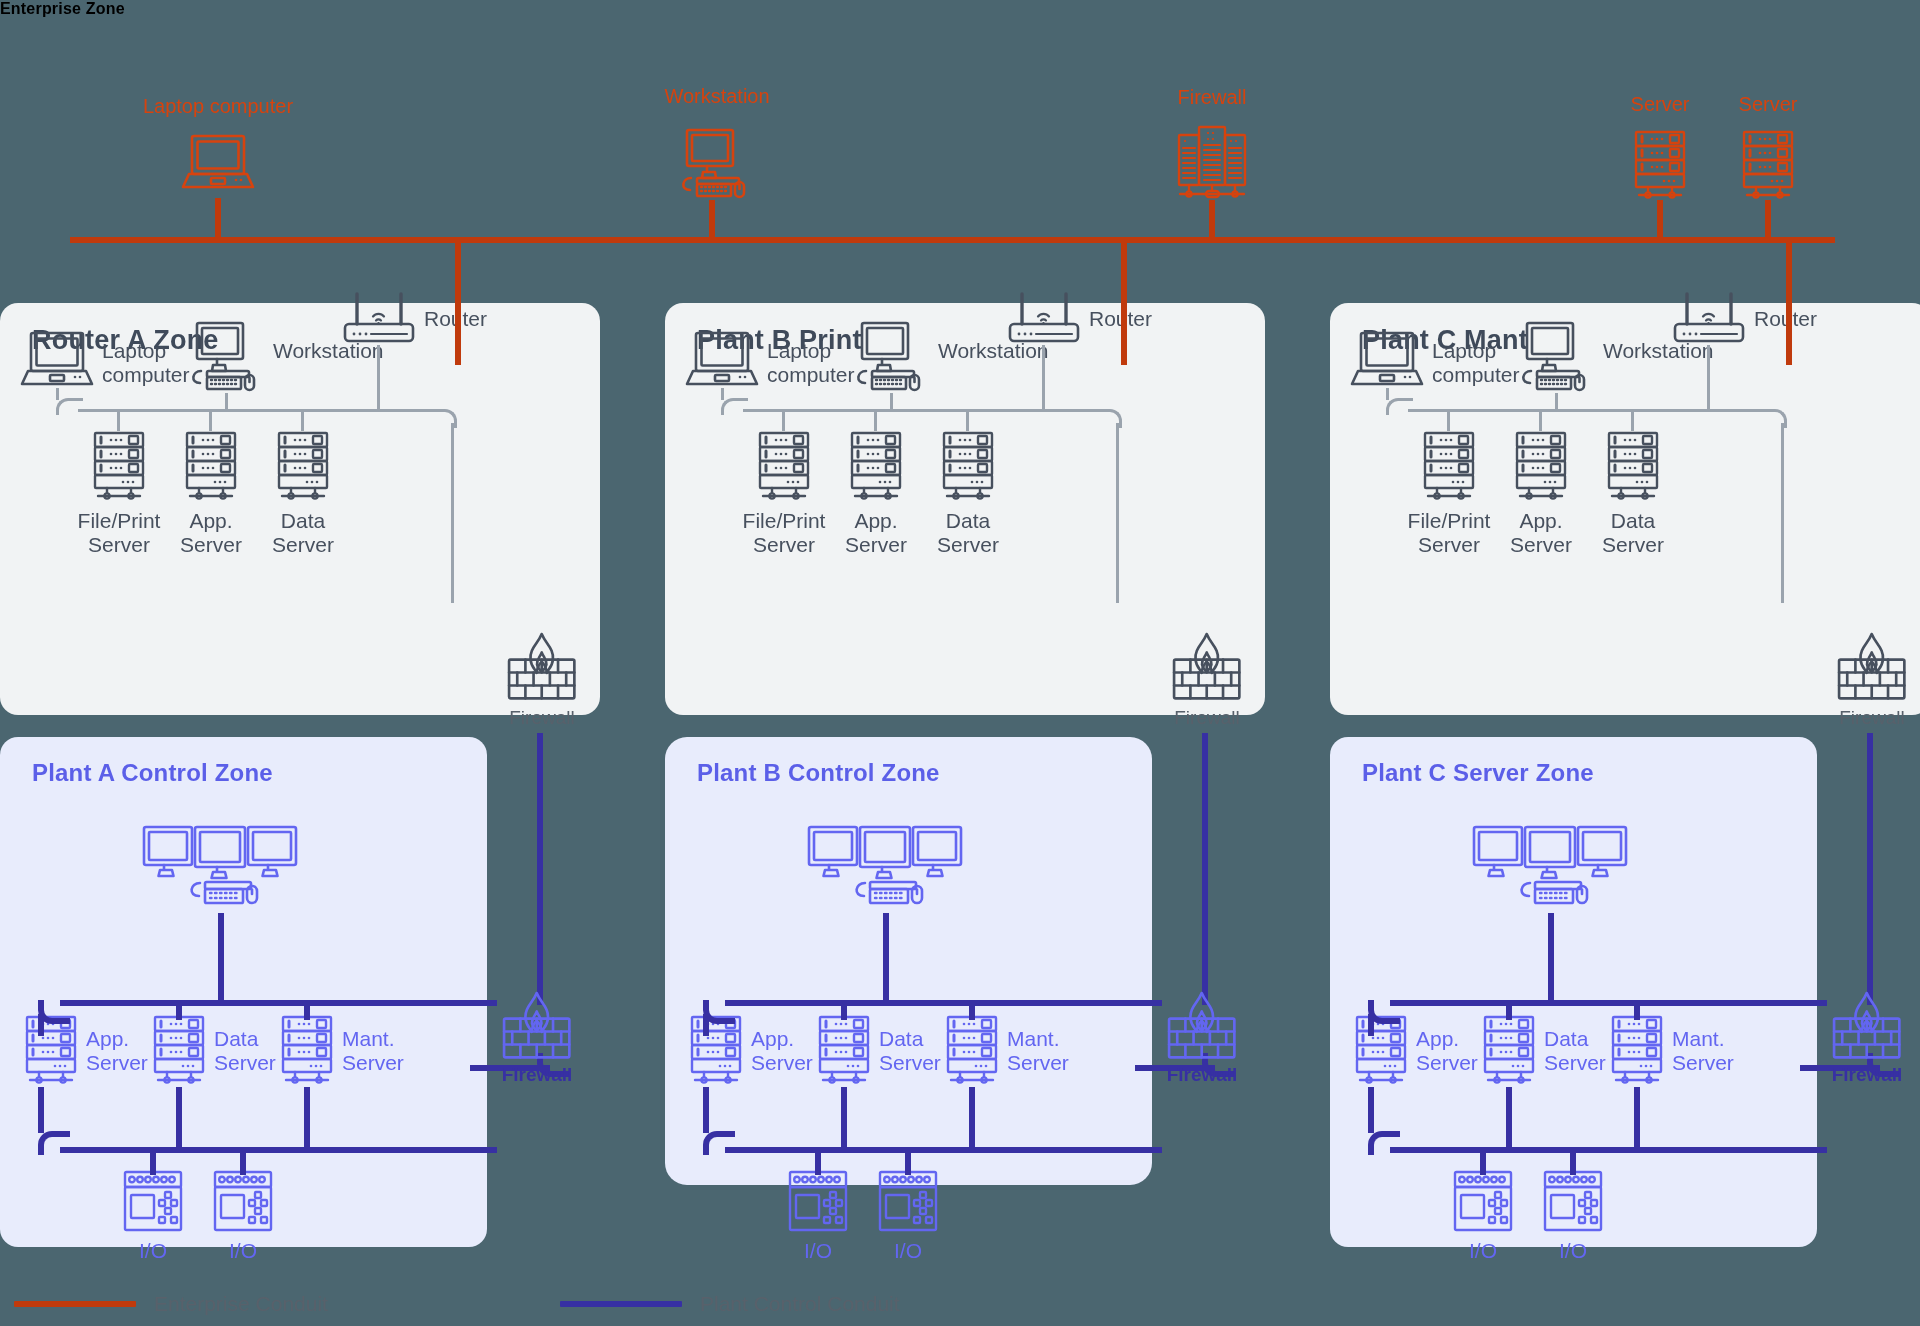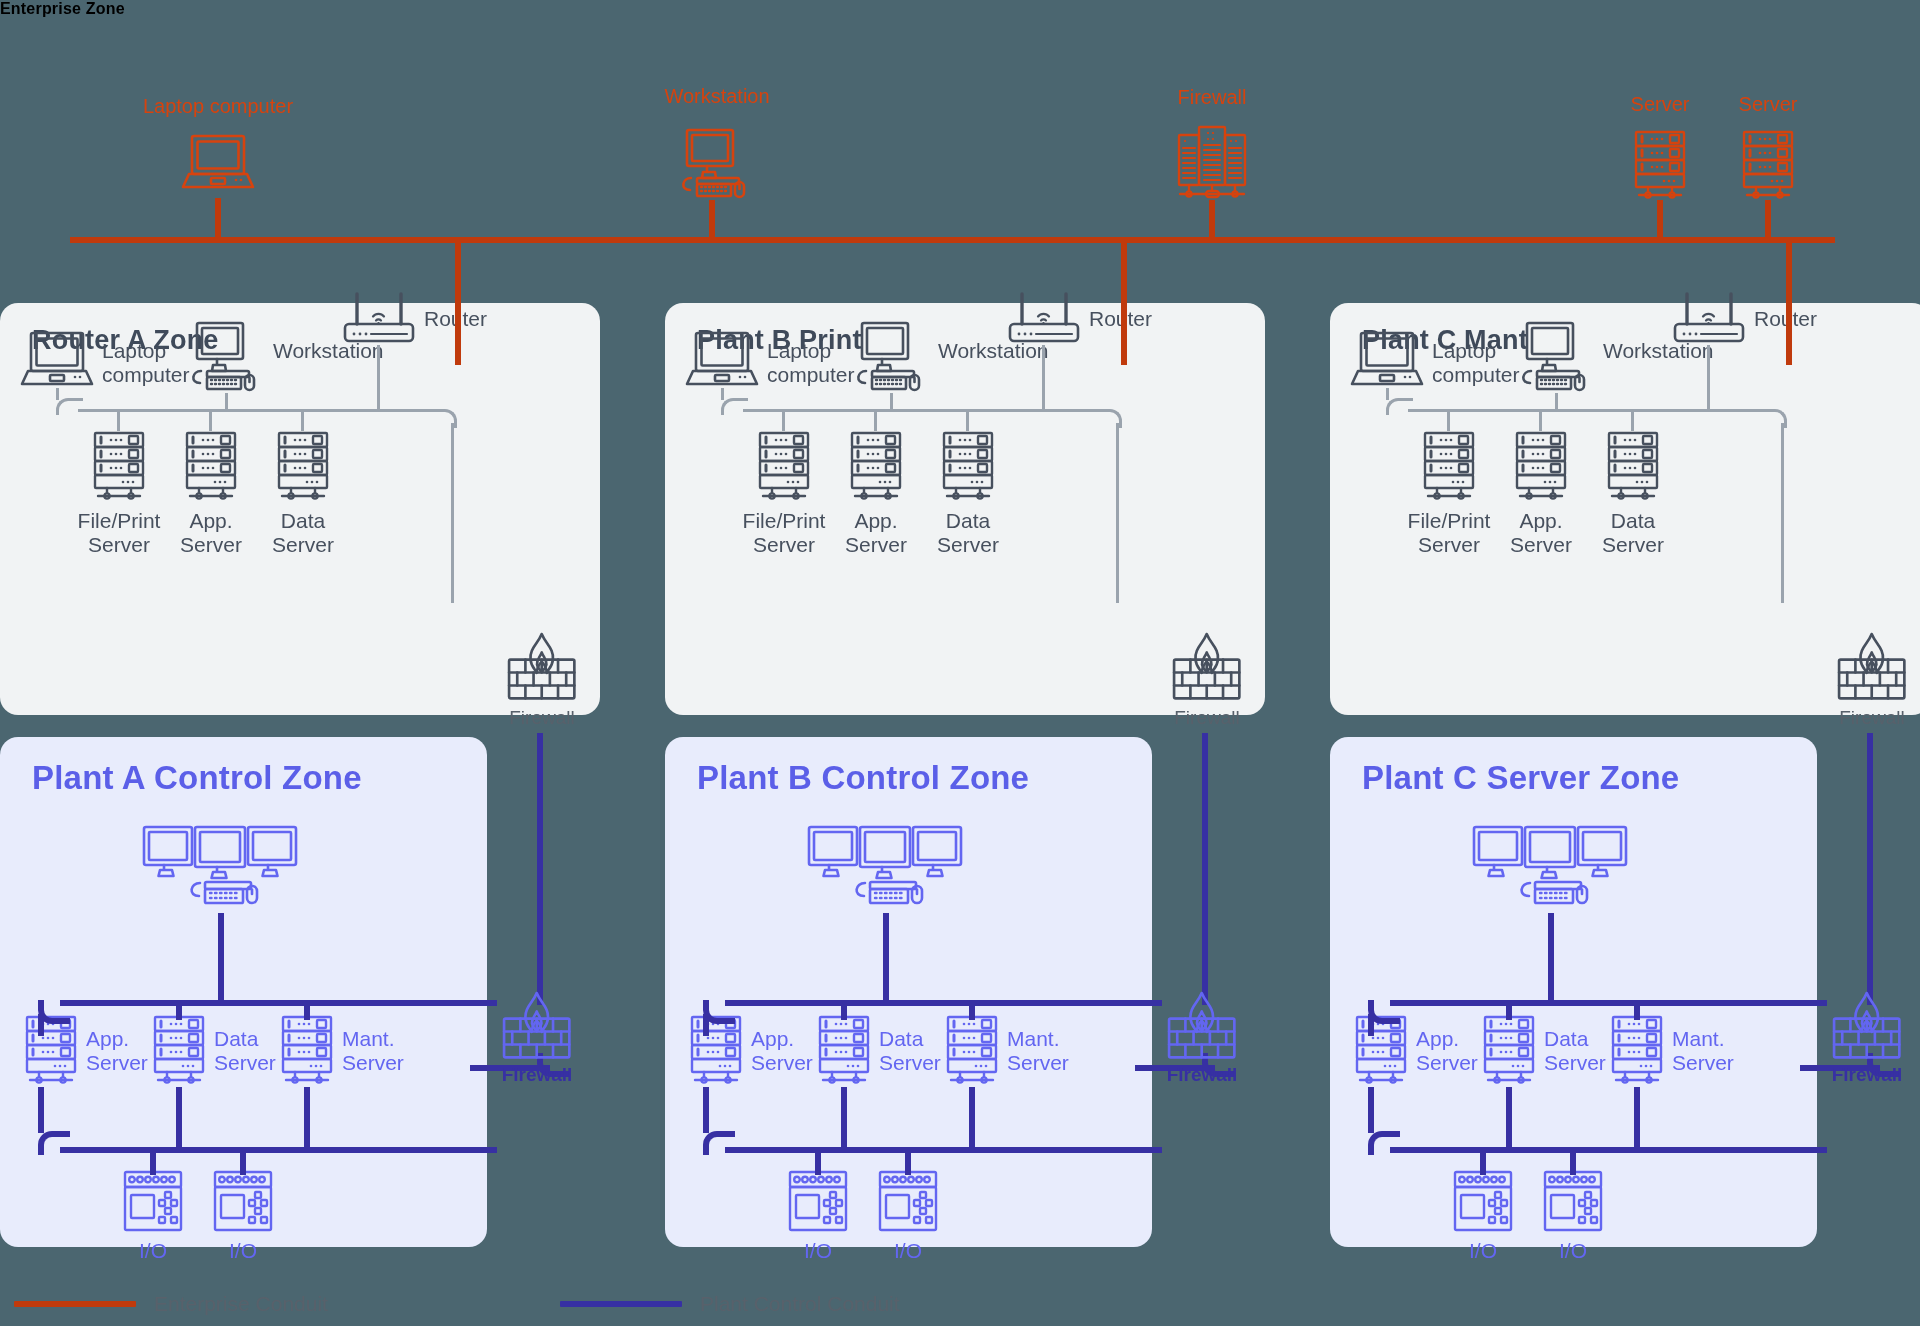--- a/index.html
+++ b/index.html
@@ -13,21 +13,21 @@
   #stage{position:absolute;inset:0;}
 
   
   .zone{position:absolute;border-radius:18px;}
   .zone-title{position:absolute;font-weight:bold;letter-spacing:.2px;}
 
   .plant-zone{background:#f1f3f4;top:303px;height:412px;}
   .plant-zone .zone-title{left:32px;top:22px;font-size:27px;color:#3f4a5a;}
 
   .control-zone{background:#e8ecfc;top:737px;height:510px;}
-  .control-zone .zone-title{left:32px;top:22px;font-size:33px;color:#5b5fe8;}
+  .control-zone .zone-title{left:32px;top:22px;font-size:24px;color:#5b5fe8;}
 
   
   .node{position:absolute;}
   .node .label{position:absolute;white-space:pre;line-height:1.12;}
 
   .ent-label{color:#d6430e;font-size:20px;text-align:center;}
   .plant-label{color:#47505e;font-size:21px;line-height:1.1;}
   .ctrl-label{color:#6366f1;font-size:21px;line-height:1.1;}
   .legend-item{position:absolute;display:flex;align-items:center;gap:18px;}
   .legend-swatch{width:122px;height:6px;border-radius:1px;}
@@ -875,21 +875,21 @@
                C38 38 40.3 36.5 40.6 33 C41 28 38 26 36 21 Z"></path>
       <rect x="4" y="28" width="64" height="38" rx="1.5"></rect>
       <path d="M4 40.7 h64 M4 53.4 h64"></path>
       <path d="M20 28 v12.7 M36 28 v12.7 M52 28 v12.7"></path>
       <path d="M12 40.7 v12.7 M28 40.7 v12.7 M44 40.7 v12.7 M60 40.7 v12.7"></path>
       <path d="M20 53.4 v12.6 M36 53.4 v12.6 M52 53.4 v12.6"></path>
     </svg>
       </div>
       <div class="label" style="left: -30px; top: 74px; width: 134px; text-align: center; font-size: 19px; font-weight: bold; color: rgb(55, 48, 163);">Firewall</div>
     </div>
-    <div class="zone control-zone" style="left: 665px; top: 737px; width: 487px; height: 510px;">
+    <div class="zone control-zone" style="left: 665px; top: 737px; width: 487px; height: 448px; border-radius: 22px;">
       <div class="zone-title">Plant B Control Zone</div>
       <div class="node" style="left: 142px; top: 88px;">
         <div style="position: absolute; left: 0px; top: 0px;">
     <svg width="155" height="88" viewBox="0 0 155 88" fill="none" stroke="#6366f1" stroke-width="2.6" stroke-linejoin="round" stroke-linecap="round">
       <rect x="2" y="2" width="48" height="38" rx="2"></rect>
       <rect x="7" y="7" width="38" height="28" rx="1"></rect>
       <rect x="53" y="2" width="50" height="40" rx="2"></rect>
       <rect x="58" y="7" width="40" height="30" rx="1"></rect>
       <rect x="106" y="2" width="48" height="38" rx="2"></rect>
       <rect x="111" y="7" width="38" height="28" rx="1"></rect>

